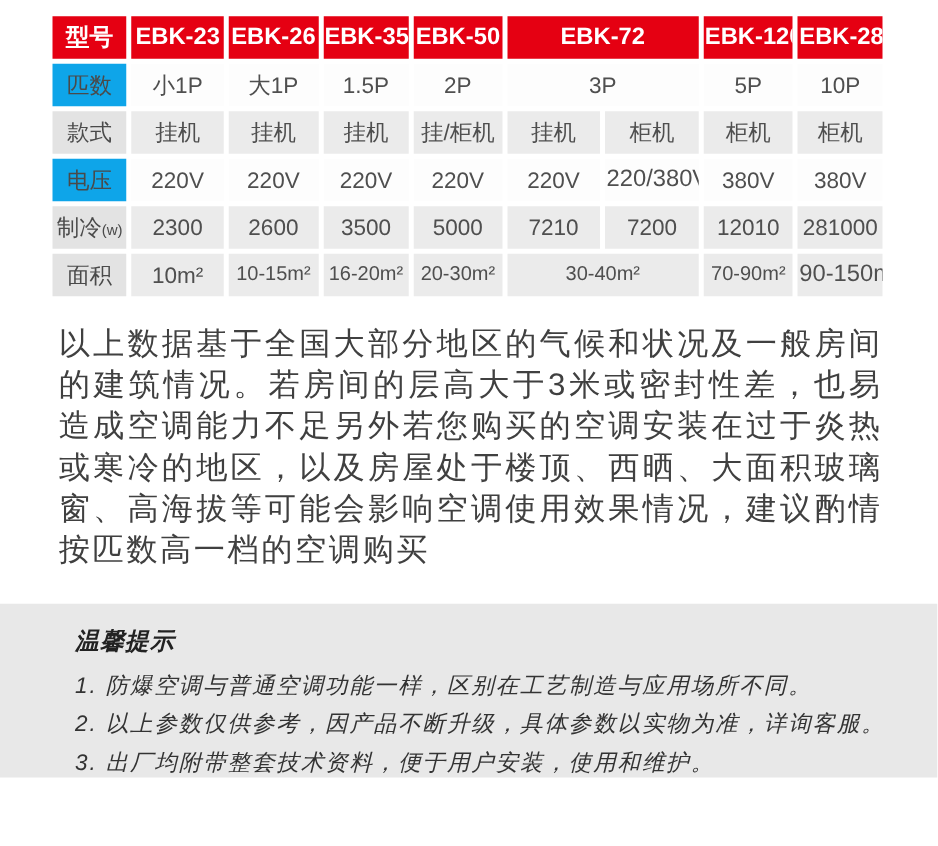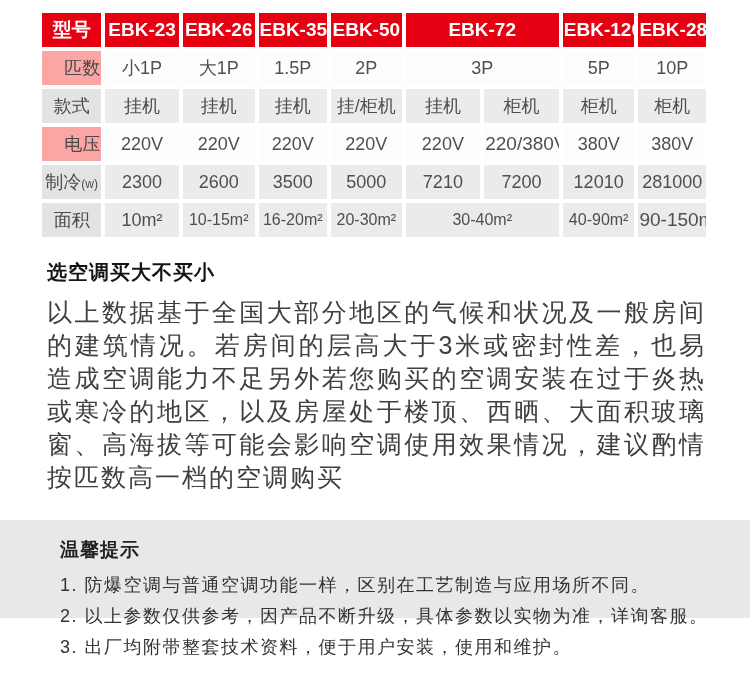--- a/index.html
+++ b/index.html
@@ -32,21 +32,21 @@
     font-weight: bold;
     font-size: 19px;
     text-align: center;
   }
   table.spec-table td { font-size: 18px; color: #4f4f4f; }
   table.spec-table td.lbl { font-size: 18px; color: #4a4a4a; }
   table.spec-table td .unit { font-size: 12px; }
   table.spec-table td.sm { font-size: 19px; }
   table.spec-table td.md { font-size: 16px; }
   tr.row-light td { background: #fdfdfd; }
-  tr.row-light td.lbl { background: #fca5a5; text-align: right; }
+  tr.row-light td.lbl { background: #0ea5e9; }
   tr.row-dark td { background: #ebebeb; }
   tr.row-dark td.lbl { background: #e3e3e3; }
 
   
   .advice { margin: 18px 44px 0 47px; }
   .advice-title {
     font-size: 20px;
     font-weight: bold;
     color: #141414;
     letter-spacing: 1px;
@@ -56,23 +56,24 @@
     font-size: 25px;
     line-height: 33px;
     letter-spacing: 2px;
     color: #404040;
     text-align: justify;
   }
 
   
   .tips {
     margin-top: 26px;
-    height: 98px;
+    height: 139px;
     box-sizing: border-box;
     padding: 17px 40px 0 60px;
+    font-style: italic;
   }
   .tips-title {
     font-size: 19px;
     font-weight: bold;
     color: #222222;
     letter-spacing: 1px;
   }
   .tips-list { margin: 7px 0 0 0; padding: 0; list-style: none; }
   .tips-list li {
     font-size: 18px;
@@ -155,28 +156,27 @@
           <td>12010</td>
           <td>281000</td>
         </tr>
         <tr class="row-dark">
           <td class="lbl">面积</td>
           <td>10m²</td>
           <td class="md">10-15m²</td>
           <td class="md">16-20m²</td>
           <td class="md">20-30m²</td>
           <td colspan="2" class="md">30-40m²</td>
-          <td class="md">40-90m²</td>
+          <td class="md">70-90m²</td>
           <td class="sm">90-150m²</td>
         </tr>
       </tbody>
   </table>
 
   <div class="advice">
-    <div class="advice-title">选空调买大不买小</div>
     <div class="advice-text">以上数据基于全国大部分地区的气候和状况及一般房间的建筑情况。若房间的层高大于3米或密封性差，也易造成空调能力不足另外若您购买的空调安装在过于炎热或寒冷的地区，以及房屋处于楼顶、西晒、大面积玻璃窗、高海拔等可能会影响空调使用效果情况，建议酌情按匹数高一档的空调购买</div>
   </div>
 
   <div class="tips" style="background: rgb(232, 232, 232);">
     <div class="tips-title">温馨提示</div>
     <ul class="tips-list">
         <li>1. 防爆空调与普通空调功能一样，区别在工艺制造与应用场所不同。</li>
         <li>2. 以上参数仅供参考，因产品不断升级，具体参数以实物为准，详询客服。</li>
         <li>3. 出厂均附带整套技术资料，便于用户安装，使用和维护。</li>
       </ul>

